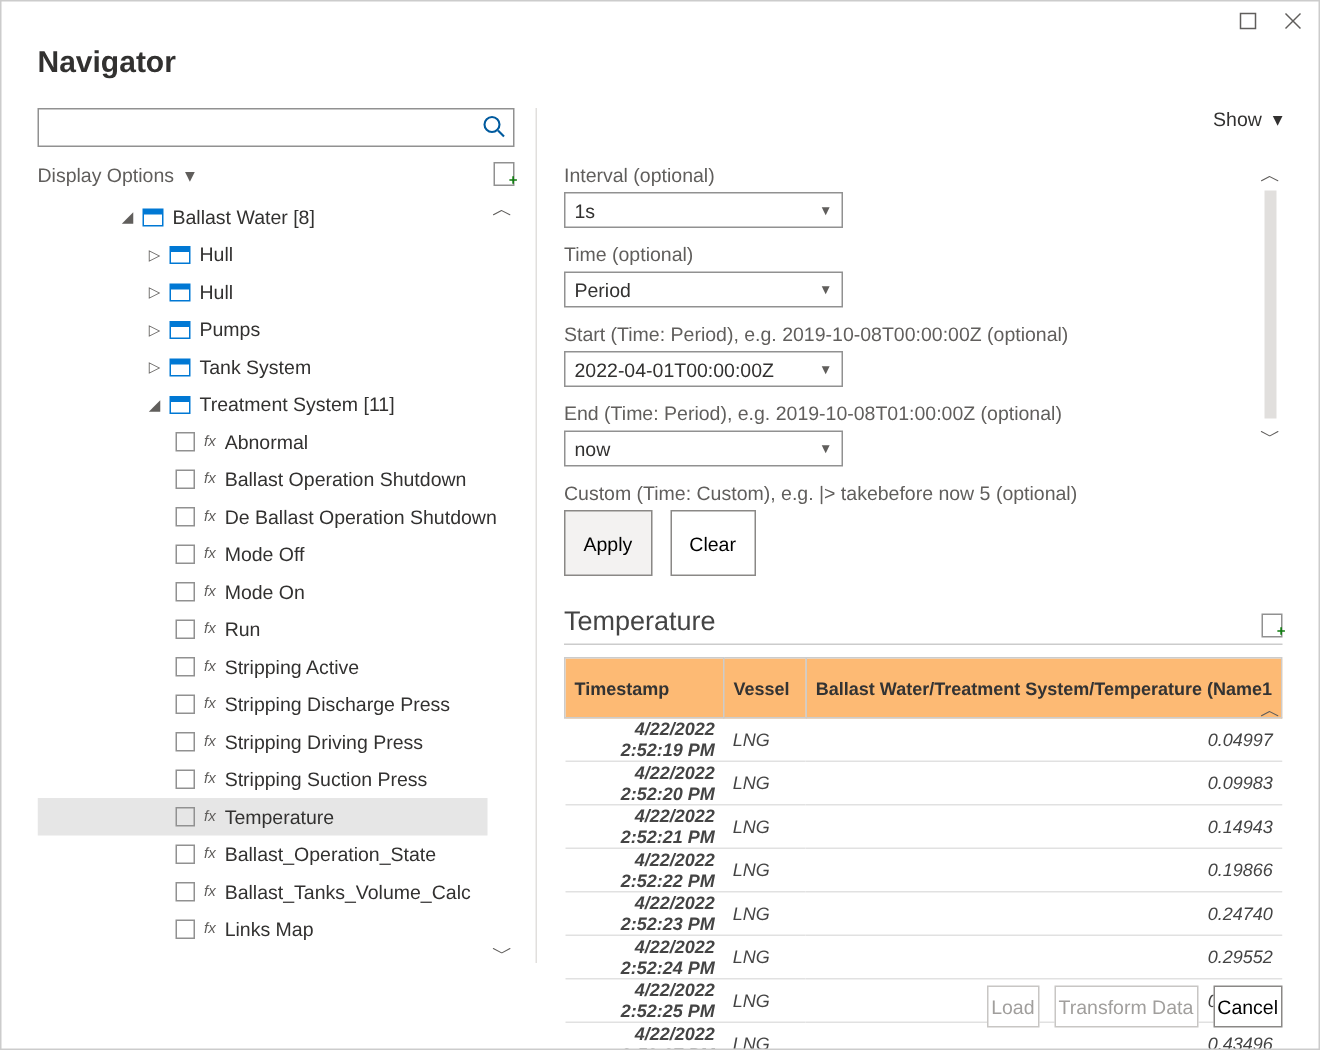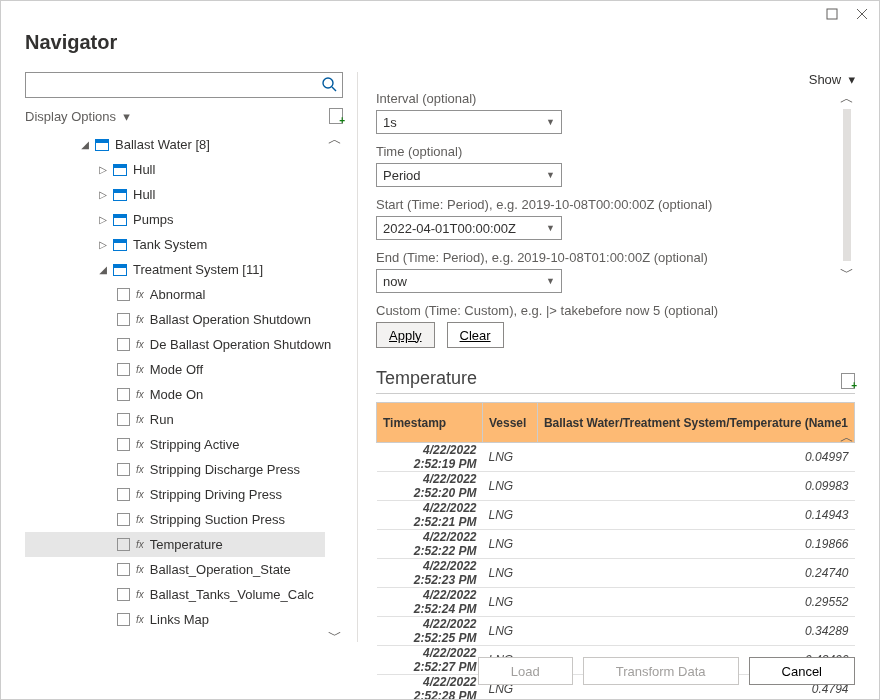--- a/index.html
+++ b/index.html
@@ -22,48 +22,48 @@
 .tog { width: 12px; display: inline-block; text-align: center; margin-right: 4px; font-size: 10px; color: #605e5c; }
 .cbx { width: 13px; height: 13px; border: 1px solid #919191; margin-right: 6px; flex-shrink: 0; }
 .tbl-ico { width: 14px; height: 12px; margin-right: 6px; position: relative; border: 1px solid #0078d4; border-top: 4px solid #0078d4; flex-shrink: 0; }
 .fx { font-style: italic; color: #605e5c; margin-right: 6px; font-size: 10px; }
 .lvl0 { padding-left: 54px; }
 .lvl1 { padding-left: 72px; }
 .lvl2 { padding-left: 92px; }
 
 .divider { width: 1px; background: #e1dfdd; margin: 0 18px 0 14px; }
 .right-pane { flex: 1; display: flex; flex-direction: column; position: relative; }
-.show-row { text-align: right; margin-bottom: 4px; }
+.show-row { text-align: right; margin-bottom: 22px; }
 .show-row span { cursor: pointer; }
 .form-area { position: relative; padding-right: 20px; }
 .fld-label { color: #605e5c; font-size: 13px; margin-bottom: 4px; }
 .combo { width: 186px; height: 24px; border: 1px solid #919191; display: flex; align-items: center; justify-content: space-between; padding: 0 6px; margin-bottom: 10px; cursor: pointer; }
 .combo .cv { font-size: 13px; }
 .combo .dd { font-size: 9px; color: #605e5c; }
 .btn-row { display: flex; gap: 12px; margin-top: 4px; }
-.btn { height: 26px; padding: 0 12px; border: 1px solid #8a8886; background: #fff; cursor: pointer; font-size: 13px; text-decoration: underline; }
+.btn { height: 44px; padding: 0 12px; border: 1px solid #8a8886; background: #fff; cursor: pointer; font-size: 13px; }
 .btn.apply { background: #f3f2f1; }
 .r-scroll { position: absolute; right: 0; top: 0; width: 16px; height: 188px; display: flex; flex-direction: column; justify-content: space-between; align-items: center; }
 .r-scroll .track { flex: 1; width: 8px; background: #e1dfdd; margin: 4px 0; }
 
 .preview-sec { margin-top: 20px; flex: 1; display: flex; flex-direction: column; }
 .prev-head { display: flex; justify-content: space-between; align-items: end; border-bottom: 1px solid #ccc; padding-bottom: 4px; }
 .prev-head h2 { font-size: 18px; font-weight: 400; color: #444; }
 .grid-wrap { position: relative; flex: 1; margin-top: 8px; overflow: hidden; }
 table { border-collapse: collapse; width: 100%; font-size: 12px; }
 th { background: #fdba74; text-align: left; font-weight: 600; height: 40px; padding: 0 6px; border: 1px solid #ccc; color: #333; white-space: nowrap; }
 td { height: 21px; padding: 0 6px; border-bottom: 1px solid #e1e1e1; font-style: italic; color: #444; }
 td.ts { text-align: right; width: 140px; font-weight: bold; }
 td.vs { width: 60px; }
 td.val { text-align: right; }
 .grid-vscroll { position: absolute; right: 0; top: 28px; bottom: 16px; width: 16px; display: flex; flex-direction: column; justify-content: space-between; align-items: center; }
 .arrow { font-size: 14px; color: #605e5c; cursor: pointer; line-height: 1; }
 
 .footer { position: absolute; bottom: 0; right: 0; padding: 14px 24px; display: flex; gap: 10px; }
-.fbtn { height: 28px; padding: 0 32px; border: 1px solid #8a8886; background: #fff; cursor: pointer; font-size: 13px; }
+.fbtn { height: 28px; padding: 0 2px; border: 1px solid #8a8886; background: #fff; cursor: pointer; font-size: 13px; }
 .fbtn.disabled { color: #a19f9d; border-color: #c8c6c4; cursor: default; }
 .page-ico { width:14px; height:16px; border:1px solid #919191; position:relative; display:inline-block; }
 .page-ico::after { content:"+"; position:absolute; right:-3px; bottom:-3px; font-size:10px; color:#107c10; font-weight:bold; font-style: normal; }
 </style>
 </head>
 <body>
 
 <div class="titlebar">
   <span>
       <svg width="12" height="12">

